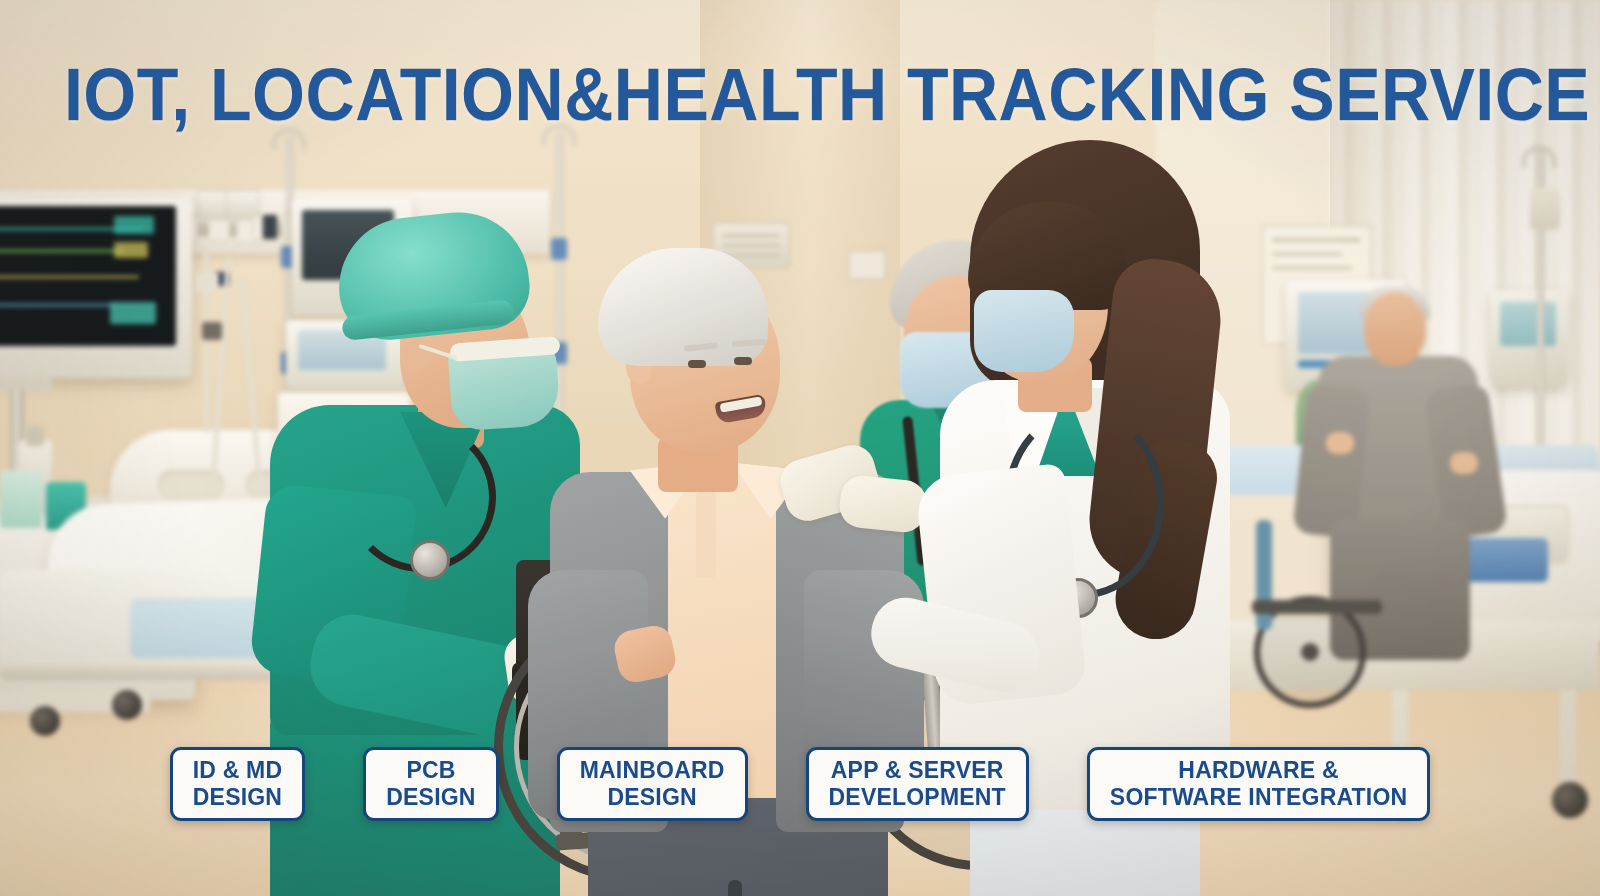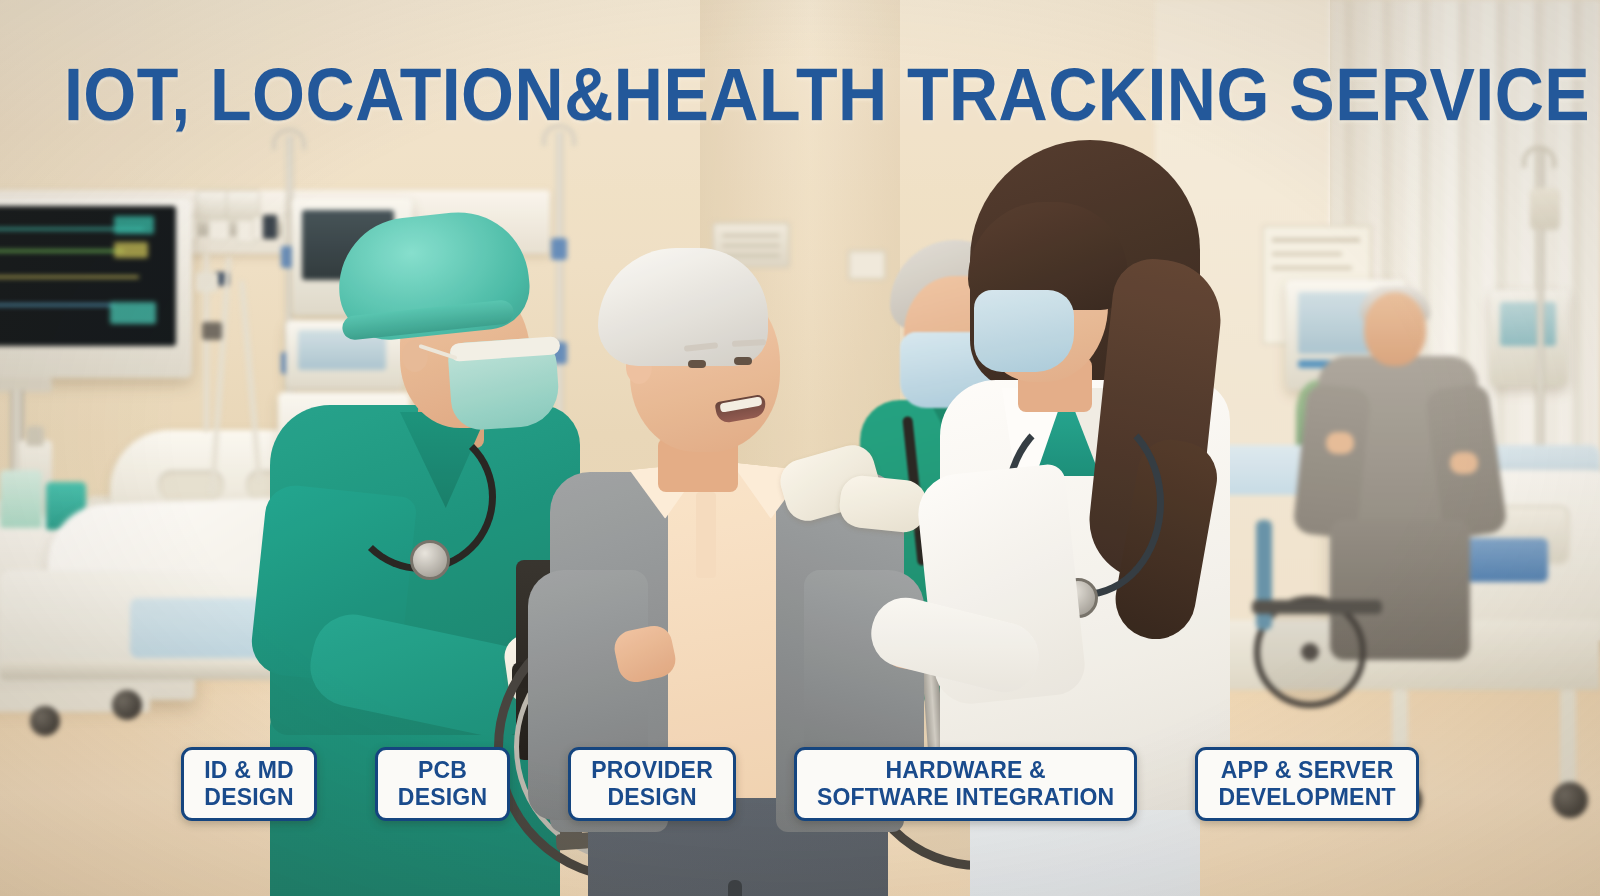--- a/index.html
+++ b/index.html
@@ -600,26 +600,26 @@
   <div class="badges">
     <div class="badge">
       <div class="badge-line">ID &amp; MD</div>
       <div class="badge-line">DESIGN</div>
     </div>
     <div class="badge">
       <div class="badge-line">PCB</div>
       <div class="badge-line">DESIGN</div>
     </div>
     <div class="badge">
-      <div class="badge-line">PROVIDER</div>
+      <div class="badge-line">MAINBOARD</div>
       <div class="badge-line">DESIGN</div>
+    </div>
+    <div class="badge">
+      <div class="badge-line">APP &amp; SERVER</div>
+      <div class="badge-line">DEVELOPMENT</div>
     </div>
     <div class="badge">
       <div class="badge-line">HARDWARE &amp;</div>
       <div class="badge-line">SOFTWARE INTEGRATION</div>
     </div>
-    <div class="badge">
-      <div class="badge-line">APP &amp; SERVER</div>
-      <div class="badge-line">DEVELOPMENT</div>
-    </div>
   </div>
 
 </div>
 
 </body></html>

